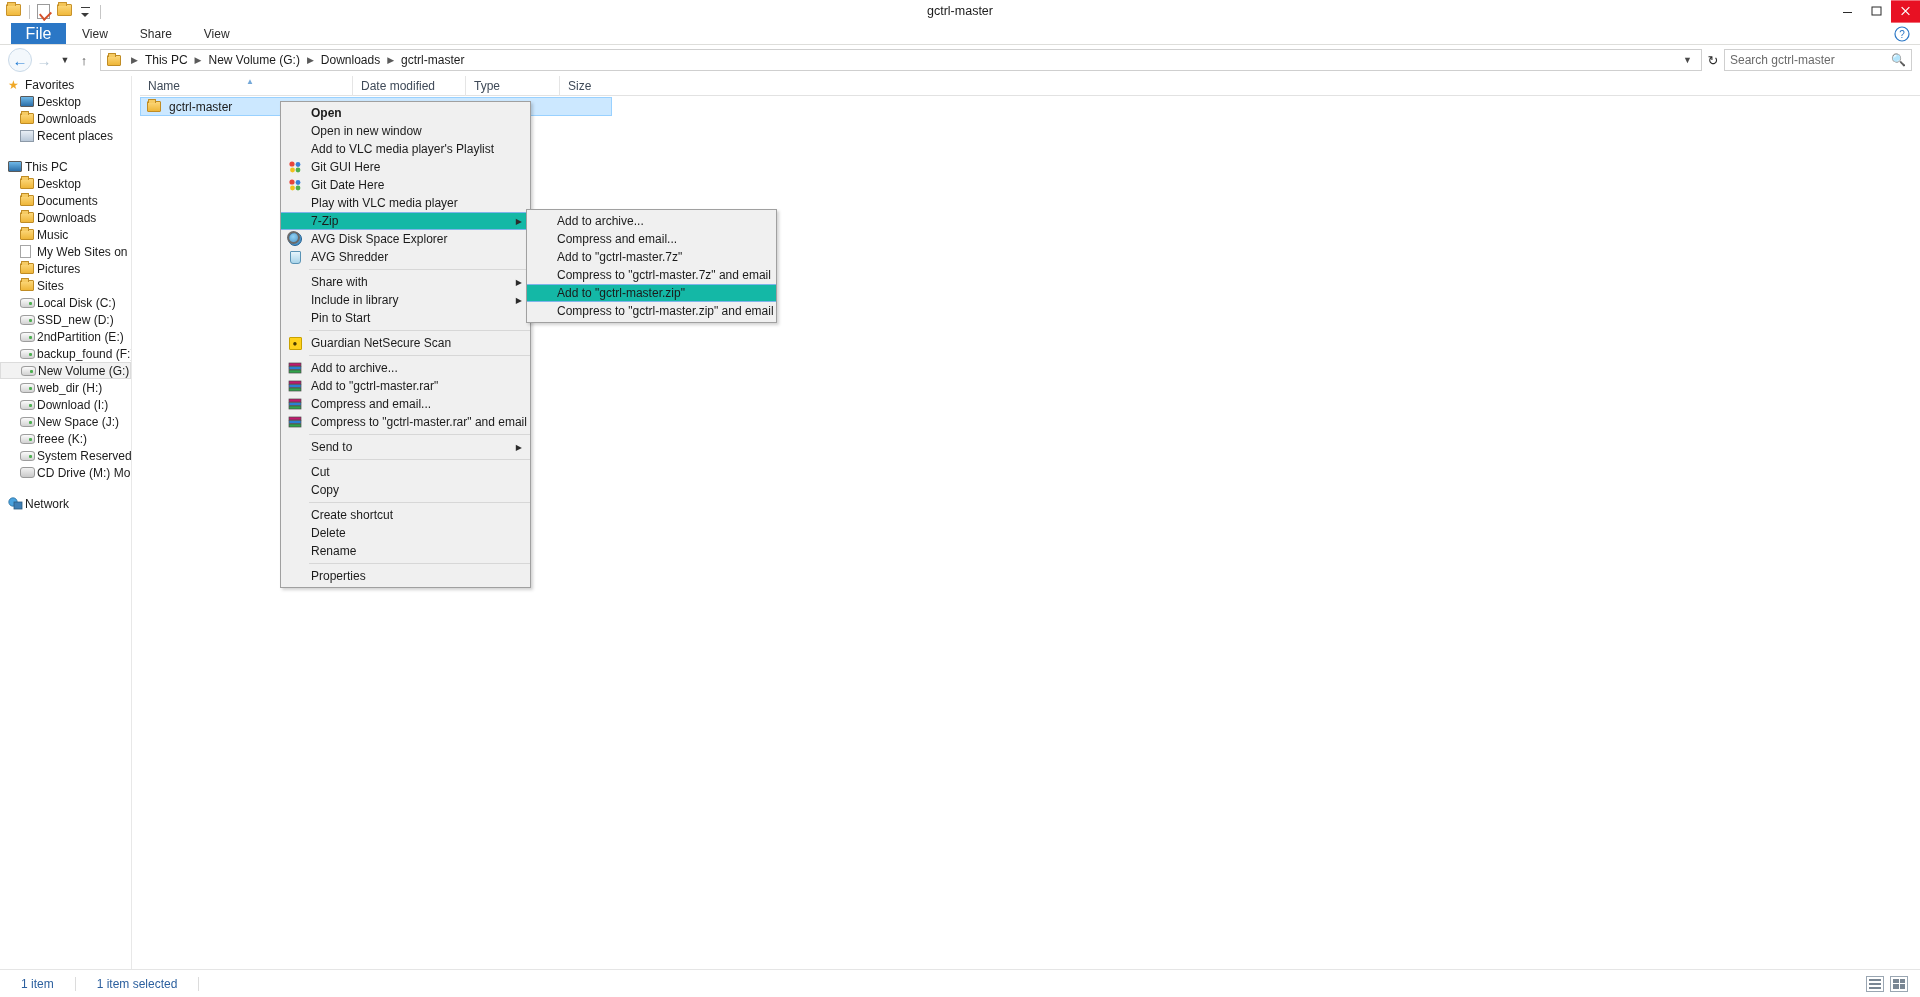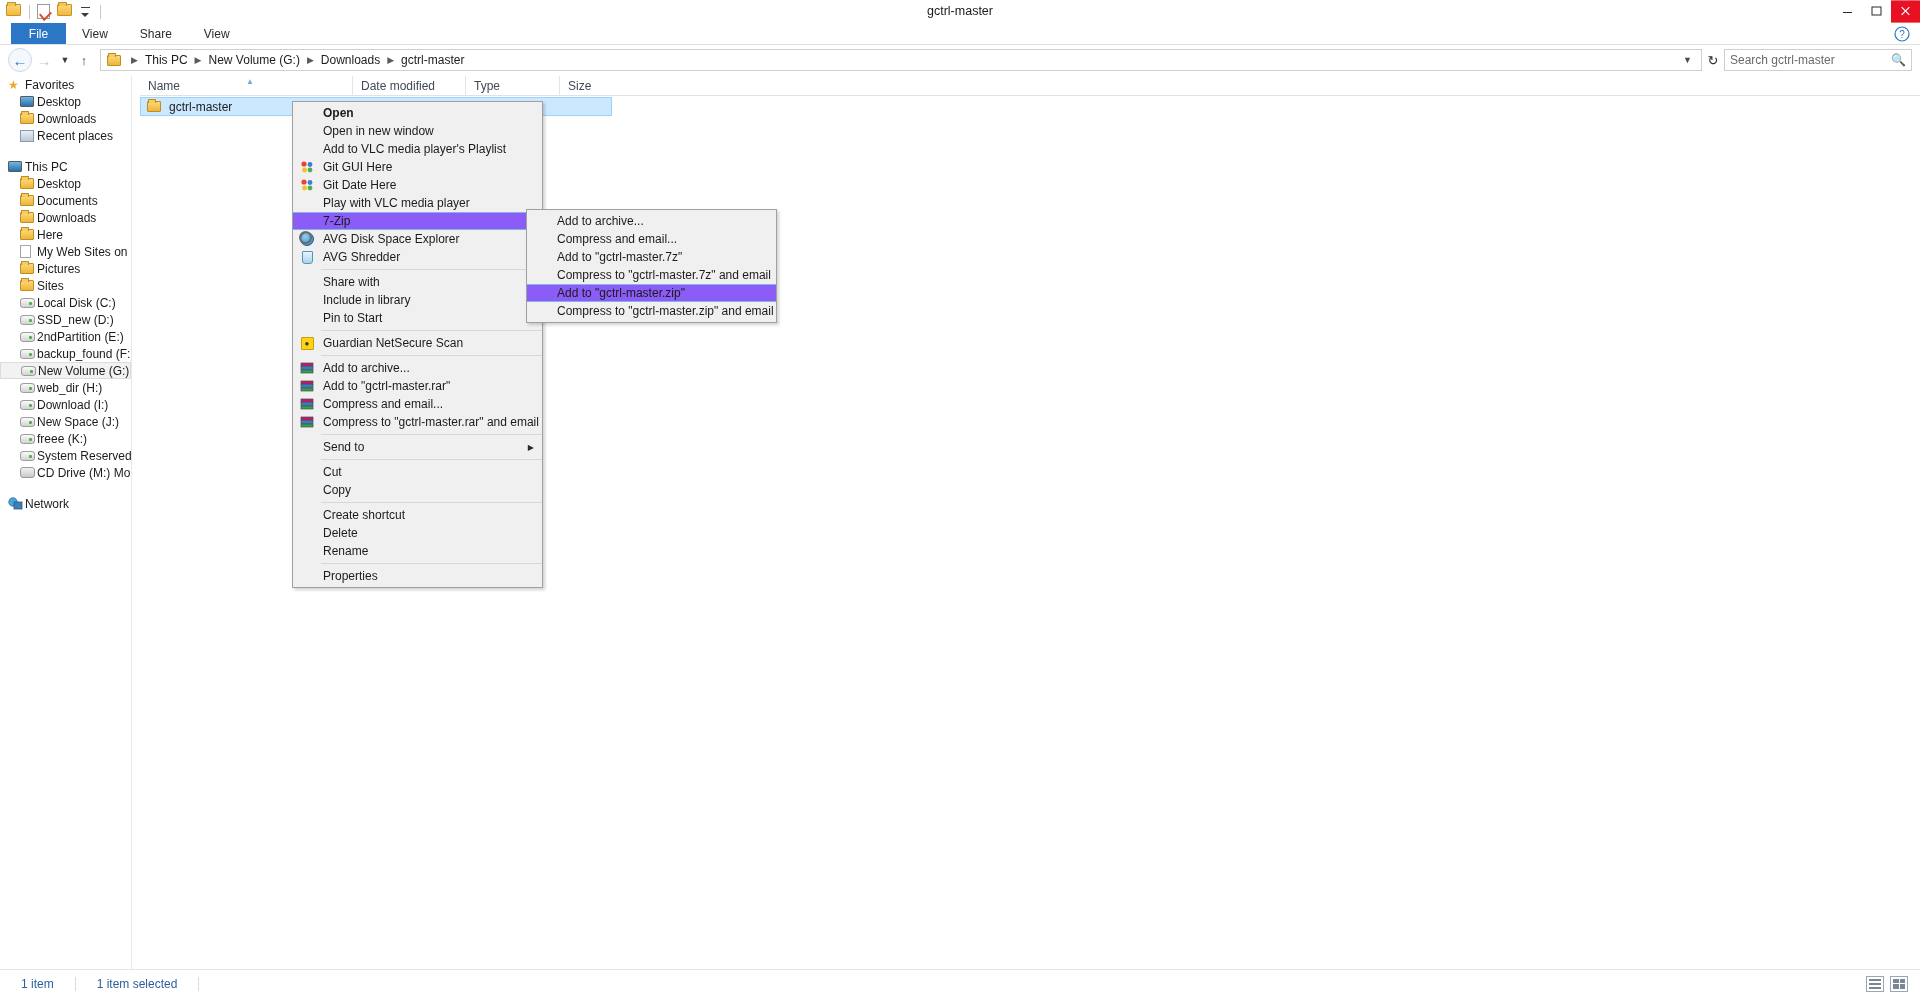--- a/index.html
+++ b/index.html
@@ -57,21 +57,21 @@
   .win-btn.close { }
   .win-btn svg { display: block; }
 
   
   .ribbon {
     position: absolute; top: 23px; left: 0; width: 1920px; height: 22px;
     background: #ffffff; display: flex; align-items: stretch;
     border-bottom: 1px solid #dededb;
   }
   .tab-file {
-    width: 55px; background: #2b77c6; color: #ffffff; font-size: 12px;
+    width: 55px; background: #2b77c6; color: #ffffff; font-size: 16px;
     display: flex; align-items: center; justify-content: center;
     margin-left: 11px;
   }
   .tab {
     padding: 0 16px; font-size: 12px; color: #2c2c2c;
     display: flex; align-items: center; justify-content: center;
   }
   .help-q {
     margin-left: auto; margin-right: 10px; display: flex; align-items: center;
   }
@@ -180,32 +180,32 @@
   }
   .filerow .cell { padding-left: 8px; display: flex; align-items: center; }
   .cell-icon { width: 20px; display: flex; align-items: center; padding-left: 6px; }
 
   
   .ctxmenu {
     position: absolute; background: #f0f0f0; border: 1px solid #a0a0a0;
     font-size: 12px; color: #1b1b1b; padding: 2px 0;
     box-shadow: 2px 2px 3px rgba(0,0,0,0.18);
   }
-  #main-context-menu { left: 292px; top: 101px; width: 251px; }
+  #main-context-menu { left: 280px; top: 101px; width: 251px; }
   #seven-zip-submenu { left: 526px; top: 209px; width: 251px; }
   .mi {
     height: 18px; display: flex; align-items: center; padding-left: 0;
     position: relative; white-space: nowrap;
   }
   .mi .mi-ico {
     width: 28px; flex: 0 0 28px; display: flex; align-items: center; justify-content: center;
   }
   .mi .mi-label { padding-left: 2px; }
   .mi.bold .mi-label { font-weight: bold; }
-  .mi.selected { background: #8b5cf6; border-top: 1px solid #7eb4ea; border-bottom: 1px solid #7eb4ea; }
+  .mi.selected { background: #14b8a6; border-top: 1px solid #7eb4ea; border-bottom: 1px solid #7eb4ea; }
   .mi .arrow {
     margin-left: auto; margin-right: 8px; font-size: 8px; color: #2b2b2b;
   }
   .mi-sep { height: 1px; background: #d7d7d7; margin: 3px 0 3px 28px; }
   .ic-avg-disk {
     width: 14px; height: 14px; border-radius: 50%;
     background: radial-gradient(circle at 35% 30%, #8fd0f2, #2d7bb8);
     border: 1px solid #1f5e90; position: relative;
   }
   .ic-avg-disk::after {
@@ -374,21 +374,21 @@
     <div class="navitem child">
       <span class="navicon">
           <span class="ic-folder"></span>
         </span>
       <span class="navlabel">Downloads</span>
     </div>
     <div class="navitem child">
       <span class="navicon">
           <span class="ic-folder"></span>
         </span>
-      <span class="navlabel">Here</span>
+      <span class="navlabel">Music</span>
     </div>
     <div class="navitem child">
       <span class="navicon">
           <span class="ic-doc"></span>
         </span>
       <span class="navlabel">My Web Sites on MS</span>
     </div>
     <div class="navitem child">
       <span class="navicon">
           <span class="ic-folder"></span>

